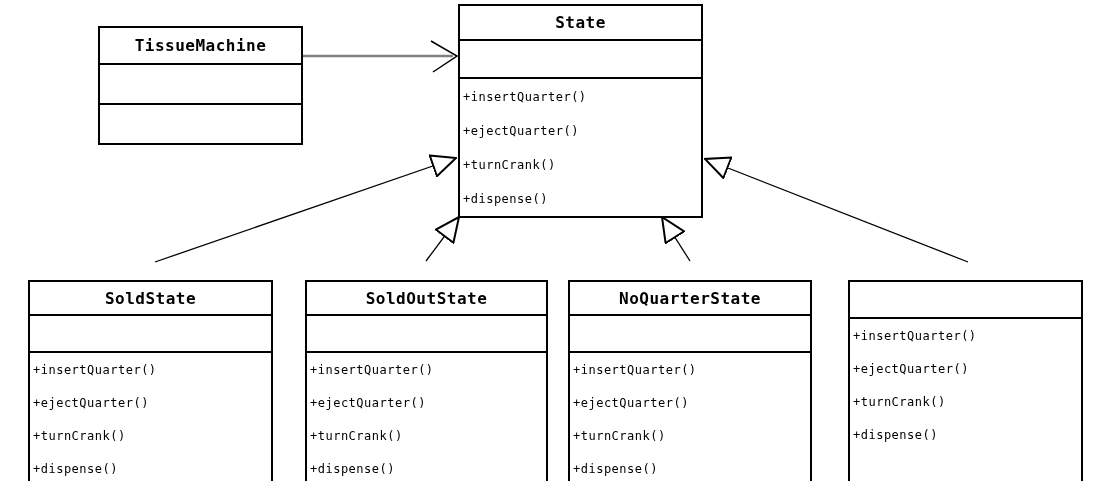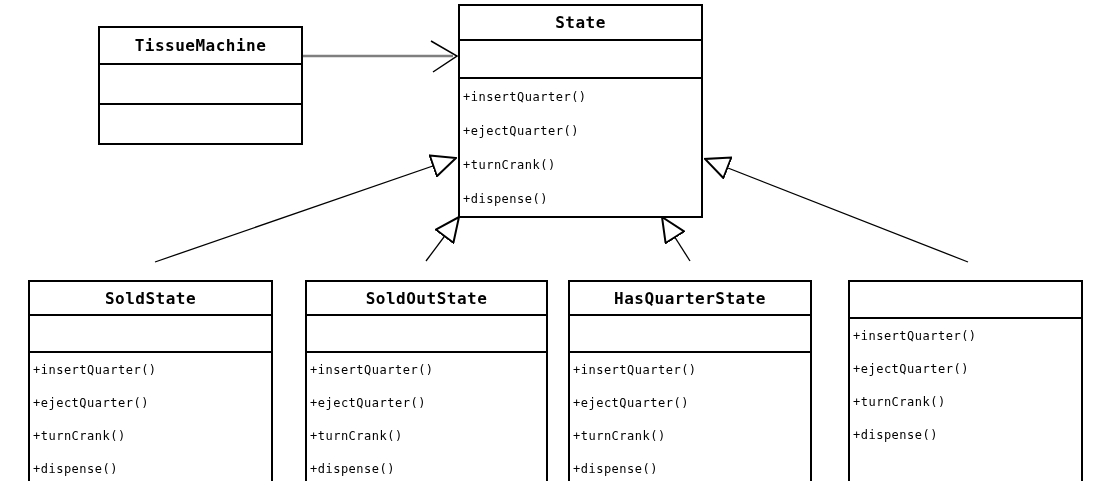--- a/index.html
+++ b/index.html
@@ -122,21 +122,21 @@
     <div class="cls-attrs"></div>
     <div class="cls-methods">
       <div>+insertQuarter()</div>
       <div>+ejectQuarter()</div>
       <div>+turnCrank()</div>
       <div>+dispense()</div>
     </div>
   </div>
 
   <div class="cls box-sub box-noquarter">
-    <div class="cls-title">HasQuarterState</div>
+    <div class="cls-title">NoQuarterState</div>
     <div class="cls-attrs"></div>
     <div class="cls-methods">
       <div>+insertQuarter()</div>
       <div>+ejectQuarter()</div>
       <div>+turnCrank()</div>
       <div>+dispense()</div>
     </div>
   </div>
 
   <div class="cls box-sub box-hasquarter">

